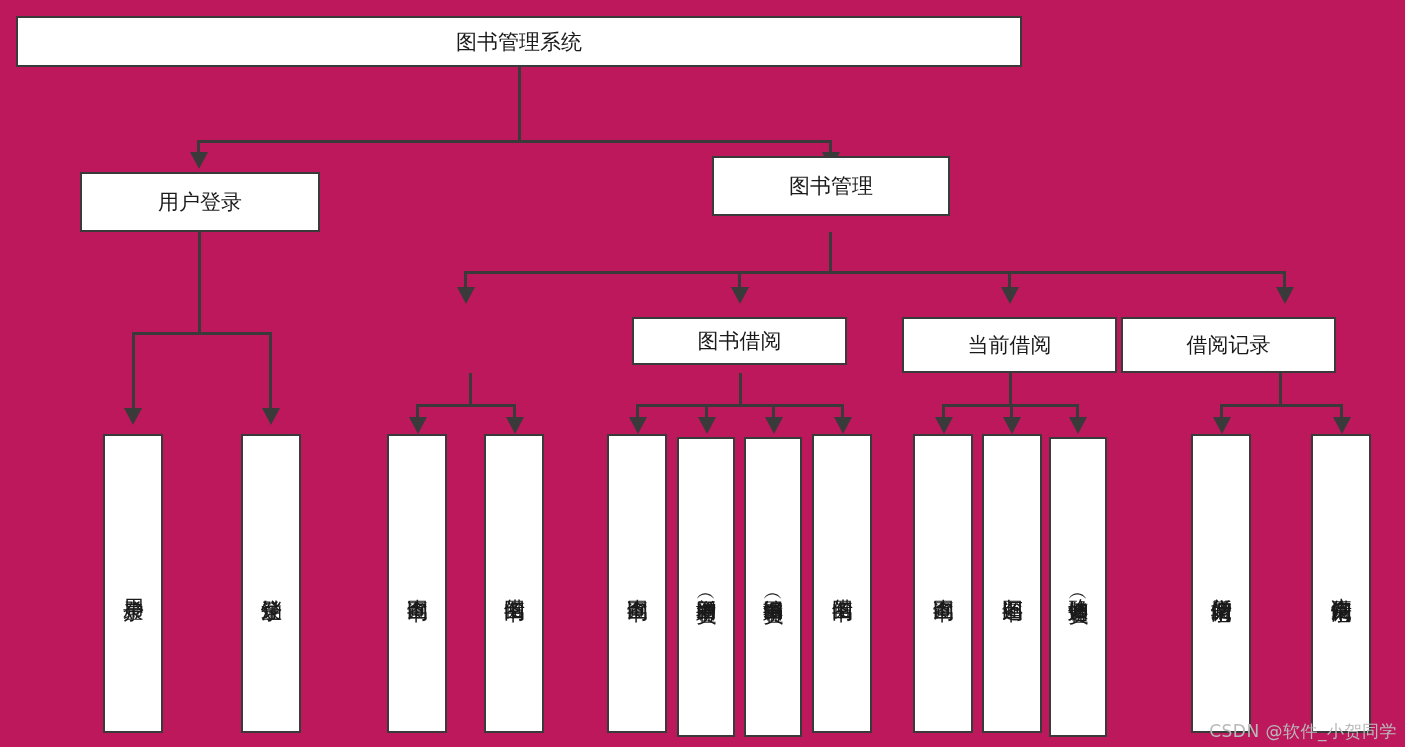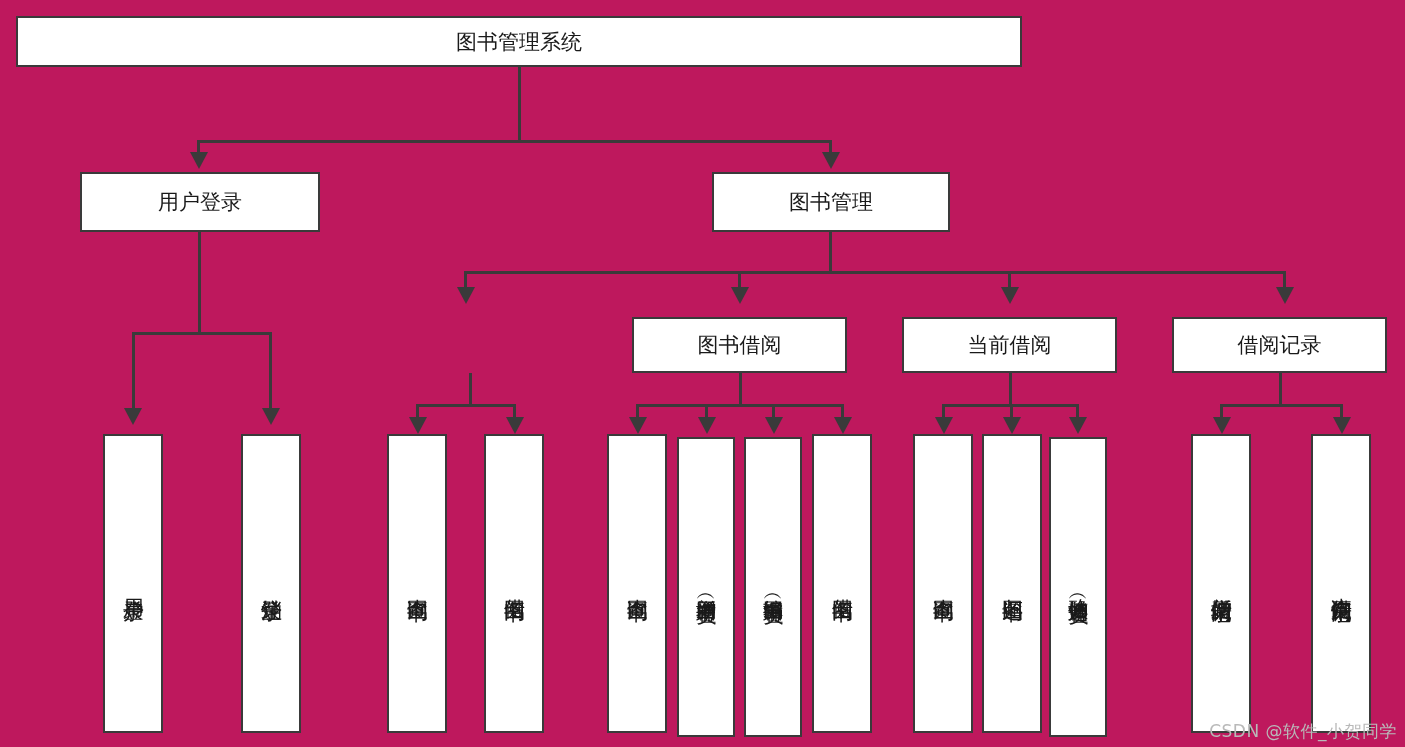--- a/index.html
+++ b/index.html
@@ -85,21 +85,21 @@
   <div class="conn h" style="left:197px; top:140px; width:634px;"></div>
 
   <div class="conn v" style="left:197px; top:140px; height:15px;"></div>
   <div class="arrow" style="left:190px; top:152px;"></div>
   <div class="conn v" style="left:829px; top:140px; height:15px;"></div>
   <div class="arrow" style="left:822px; top:152px;"></div>
 
   <div class="node horiz" style="left:80px; top:172px; width:240px; height:60px;">
     <span>用户登录</span>
   </div>
-  <div class="node horiz" style="left:712px; top:172px; width:238px; height:60px;">
+  <div class="node horiz" style="left:712px; top:156px; width:238px; height:60px;">
     <span>图书管理</span>
   </div>
 
   <div class="conn v" style="left:198px; top:232px; height:102px;"></div>
   <div class="conn h" style="left:132px; top:332px; width:140px;"></div>
   <div class="conn v" style="left:132px; top:332px; height:78px;"></div>
   <div class="arrow" style="left:124px; top:408px;"></div>
   <div class="conn v" style="left:269px; top:332px; height:78px;"></div>
   <div class="arrow" style="left:262px; top:408px;"></div>
 
@@ -107,27 +107,27 @@
   <div class="conn h" style="left:464px; top:271px; width:822px;"></div>
   <div class="conn v" style="left:464px; top:271px; height:18px;"></div>
   <div class="arrow" style="left:457px; top:287px;"></div>
   <div class="conn v" style="left:738px; top:271px; height:18px;"></div>
   <div class="arrow" style="left:731px; top:287px;"></div>
   <div class="conn v" style="left:1008px; top:271px; height:18px;"></div>
   <div class="arrow" style="left:1001px; top:287px;"></div>
   <div class="conn v" style="left:1283px; top:271px; height:18px;"></div>
   <div class="arrow" style="left:1276px; top:287px;"></div>
 
-  <div class="node horiz" style="left:632px; top:317px; width:215px; height:56px;">
+  <div class="node horiz" style="left:632px; top:317px; width:215px; height:48px;">
     <span>图书借阅</span>
   </div>
   <div class="node horiz" style="left:902px; top:317px; width:215px; height:56px;">
     <span>当前借阅</span>
   </div>
-  <div class="node horiz" style="left:1172px; top:317px; width:215px; height:56px;">
+  <div class="node horiz" style="left:1121px; top:317px; width:215px; height:56px;">
     <span>借阅记录</span>
   </div>
 
   <div class="conn v" style="left:469px; top:373px; height:33px;"></div>
   <div class="conn h" style="left:416px; top:404px; width:100px;"></div>
   <div class="conn v" style="left:416px; top:404px; height:15px;"></div>
   <div class="arrow" style="left:409px; top:417px;"></div>
   <div class="conn v" style="left:513px; top:404px; height:15px;"></div>
   <div class="arrow" style="left:506px; top:417px;"></div>
 

